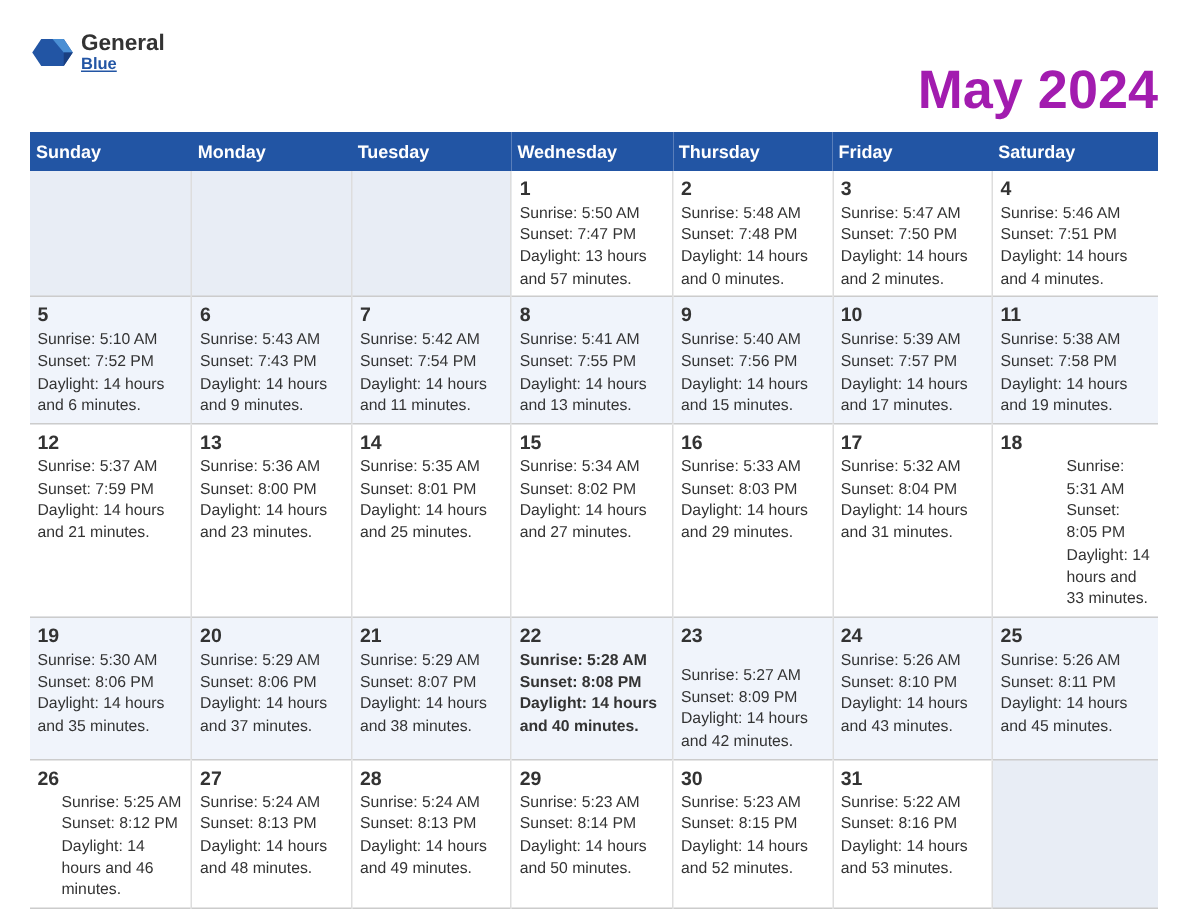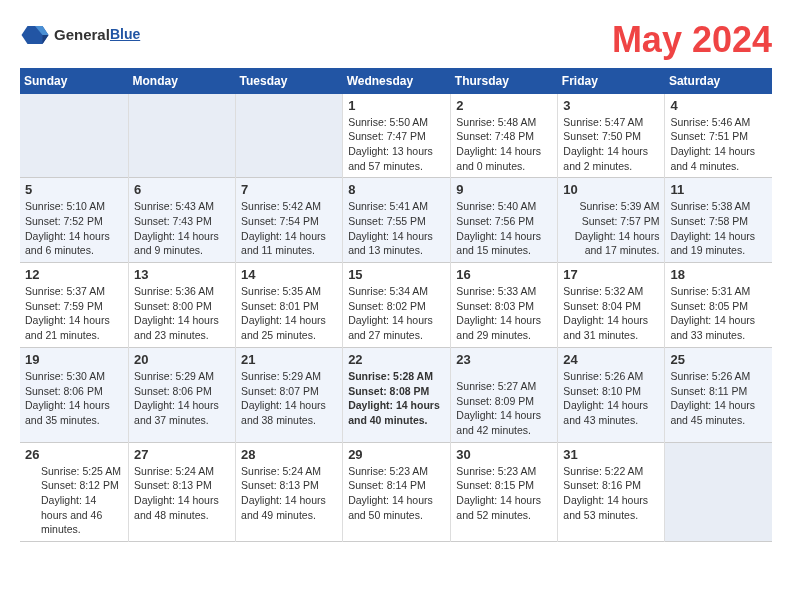--- a/index.html
+++ b/index.html
@@ -16,46 +16,47 @@
       align-items: flex-start;
       margin-bottom: 8px;
     }
     .logo {
       display: flex;
       align-items: center;
       gap: 4px;
     }
     .logo-text {
       display: flex;
-      flex-direction: row;
+      flex-direction: column;
       line-height: 1.1;
     }
     .logo-general {
       font-size: 15px;
       font-weight: bold;
       color: #333;
     }
     .logo-blue {
-      font-size: 14px;
+      font-size: 11px;
       font-weight: bold;
       color: #2255a4;
       text-decoration: underline;
     }
     .logo-icon {
       width: 30px;
       height: 30px;
     }
     .title-area {
       text-align: right;
     }
     .cal-title {
       font-size: 36px;
       font-weight: bold;
-      color: #ef4444;
+      color: #a21caf;
       line-height: 1.1;
+      margin-top: 20px;
     }
     .cal-subtitle {
       font-size: 15px;
       color: #333;
       font-weight: bold;
     }
     table {
       width: 100%;
       border-collapse: collapse;
       font-size: 11px;
@@ -190,21 +191,21 @@
 Daylight: 14 hours and 13 minutes.</div>
         </td>
         <td>
           <span class="day-num">9</span>
           <div class="day-info" style="white-space: pre-line;">Sunrise: 5:40 AM
 Sunset: 7:56 PM
 Daylight: 14 hours and 15 minutes.</div>
         </td>
         <td>
           <span class="day-num">10</span>
-          <div class="day-info" style="white-space: pre-line; text-align: right;">Sunrise: 5:39 AM
+          <div class="day-info" style="white-space: pre-line;">Sunrise: 5:39 AM
 Sunset: 7:57 PM
 Daylight: 14 hours and 17 minutes.</div>
         </td>
         <td>
           <span class="day-num">11</span>
           <div class="day-info" style="white-space: pre-line;">Sunrise: 5:38 AM
 Sunset: 7:58 PM
 Daylight: 14 hours and 19 minutes.</div>
         </td>
       </tr>
@@ -240,21 +241,21 @@
 Daylight: 14 hours and 29 minutes.</div>
         </td>
         <td>
           <span class="day-num">17</span>
           <div class="day-info" style="white-space: pre-line;">Sunrise: 5:32 AM
 Sunset: 8:04 PM
 Daylight: 14 hours and 31 minutes.</div>
         </td>
         <td>
           <span class="day-num">18</span>
-          <div class="day-info" style="white-space: pre-line;">Sunrise: 5:31 AM
+          <div class="day-info" style="white-space: pre-line; margin-left: 44px;">Sunrise: 5:31 AM
 Sunset: 8:05 PM
 Daylight: 14 hours and 33 minutes.</div>
         </td>
       </tr>
       <tr>
         <td>
           <span class="day-num">19</span>
           <div class="day-info" style="white-space: pre-line;">Sunrise: 5:30 AM
 Sunset: 8:06 PM
 Daylight: 14 hours and 35 minutes.</div>

